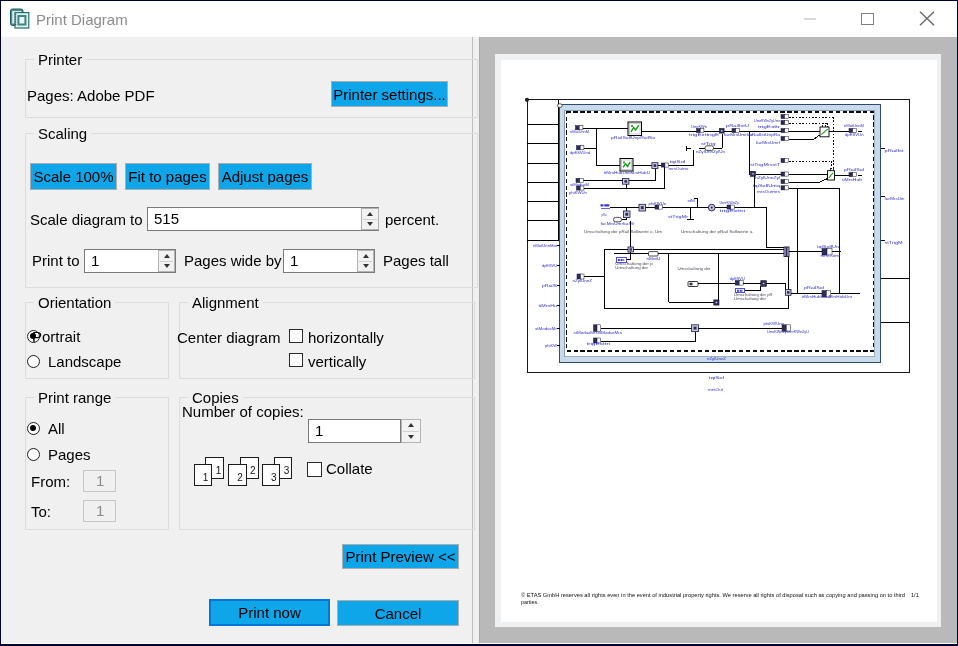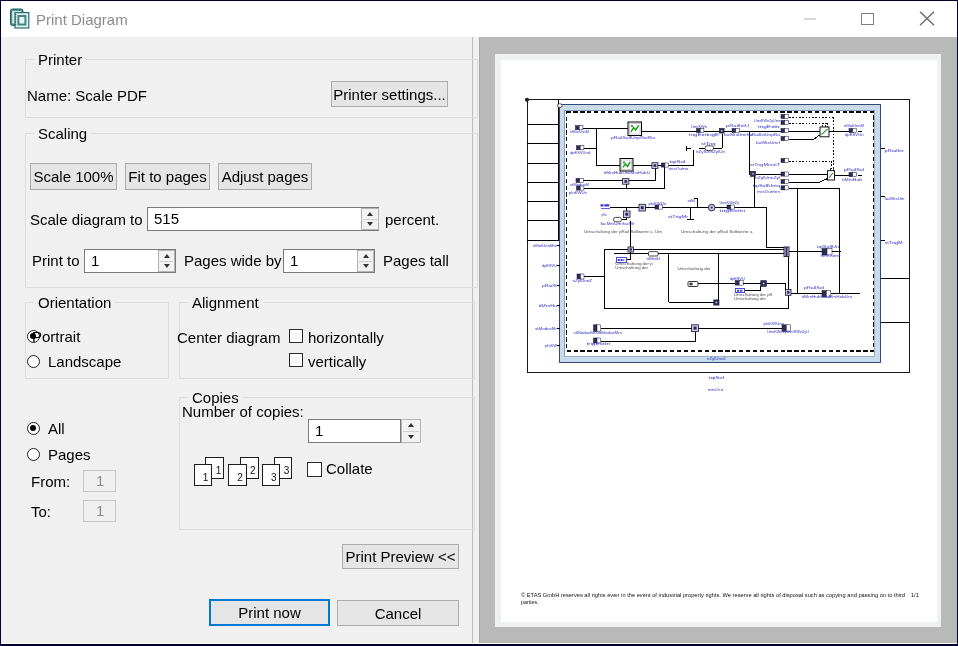--- a/index.html
+++ b/index.html
@@ -1,19 +1,19 @@
 <!DOCTYPE html>
 <html><head><meta charset="utf-8">
 <style>
 * { margin:0; padding:0; box-sizing:border-box; }
 html,body { width:958px; height:646px; overflow:hidden; font-family:"Liberation Sans", sans-serif; }
 #win { position:relative; width:958px; height:646px; background:#fff; }
 .abs { position:absolute; }
 .lab { position:absolute; font-size:15px; color:#000; white-space:nowrap; line-height:16px; }
-.btn { position:absolute; background:#e5e5e5; border:1px solid #acacac; font-size:15px; color:#000;
+.btn { position:absolute; background:#0ea5e9; border:1px solid #acacac; font-size:15px; color:#000;
        display:flex; align-items:center; justify-content:center; white-space:nowrap; }
 .grp { position:absolute; border:1px solid #dcdcdc;margin-left:12px; }
 .grp > span { position:absolute; top:-9px; left:8px; background:#f0f0f0; padding:0 4px; font-size:15px; color:#000; line-height:17px; white-space:nowrap; }
 .inp { position:absolute; background:#fff; border:1px solid #7a7a7a; font-size:15px; color:#000; line-height:22px; padding-left:6px; }
 .dinp { position:absolute; background:#f0f0f0; border:1px solid #c6c6c6; font-size:15px; color:#8a8a8a; line-height:20px; padding-left:12px; }
 .spin { position:absolute; background:#f2f2f2; border:1px solid #b4b4b4; }
 .spin i { position:absolute; left:50%; width:0; height:0; border-left:3.5px solid transparent; border-right:3.5px solid transparent; transform:translateX(-50%); }
 .spin i.up { top:3px; border-bottom:4.5px solid #333; }
 .spin i.dn { bottom:3px; border-top:4.5px solid #333; }
 .spin .mid { position:absolute; left:1px; right:1px; top:50%; height:1px; background:#cfcfcf; }
@@ -315,21 +315,21 @@
       <text x="709" y="378.5" font-family="Liberation Sans, sans-serif" font-size="4.0" fill="#2f2fc4" textLength="15" lengthAdjust="spacingAndGlyphs">tqiSol</text>
       <text x="708" y="391.0" font-family="Liberation Sans, sans-serif" font-size="4.0" fill="#2f2fc4" textLength="15" lengthAdjust="spacingAndGlyphs">mrsOut</text>
       <text x="521" y="597.2" font-family="Liberation Sans, sans-serif" font-size="5.4" fill="#111" textLength="384" lengthAdjust="spacingAndGlyphs">© ETAS GmbH reserves all rights even in the event of industrial property rights. We reserve all rights of disposal such as copying and passing on to third</text>
       <text x="521" y="604.2" font-family="Liberation Sans, sans-serif" font-size="5.4" fill="#111">parties.</text>
       <text x="911" y="597" font-family="Liberation Sans, sans-serif" font-size="5.6" fill="#111">1/1</text>
     </svg>
 
   <div class="grp" style="left:13px;top:59px;width:453px;height:59px">
       <span>Printer</span>
     </div>
-  <div class="lab" style="left:27px;top:88px">Name: Scale PDF</div>
+  <div class="lab" style="left:27px;top:88px">Pages: Adobe PDF</div>
   <div class="btn" style="left:331px;top:81px;width:117px;height:26px">Printer settings...</div>
 
   <div class="grp" style="left:13px;top:133px;width:453px;height:155px">
       <span>Scaling</span>
     </div>
   <div class="btn" style="left:30px;top:163px;width:87px;height:27px">Scale 100%</div>
   <div class="btn" style="left:125px;top:163px;width:85px;height:27px">Fit to pages</div>
   <div class="btn" style="left:218px;top:163px;width:94px;height:27px">Adjust pages</div>
   <div class="lab" style="left:30px;top:212px">Scale diagram to</div>
   <div class="inp" style="left:147px;top:207px;width:232px;height:24px">515</div>
@@ -365,20 +365,23 @@
 
   <div class="grp" style="left:167px;top:302px;width:296px;height:77px">
       <span>Alignment</span>
     </div>
   <div class="lab" style="left:177px;top:330px">Center diagram</div>
   <div class="chk" style="left:289px;top:329px"></div>
   <div class="lab" style="left:308px;top:330px">horizontally</div>
   <div class="chk" style="left:289px;top:353px"></div>
   <div class="lab" style="left:308px;top:354px">vertically</div>
 
+  <div class="grp" style="left:13px;top:397px;width:144px;height:133px">
+      <span>Print range</span>
+    </div>
   <div class="radio sel" style="left:27px;top:421.5px"></div>
   <div class="lab" style="left:48px;top:421px">All</div>
   <div class="radio" style="left:27px;top:447.5px"></div>
   <div class="lab" style="left:48px;top:447px">Pages</div>
   <div class="lab" style="left:31px;top:474px">From:</div>
   <div class="dinp" style="left:83px;top:470px;width:33px;height:22px">1</div>
   <div class="lab" style="left:31px;top:504px">To:</div>
   <div class="dinp" style="left:83px;top:500px;width:33px;height:22px">1</div>
 
   <div class="grp" style="left:167px;top:397px;width:296px;height:133px">

